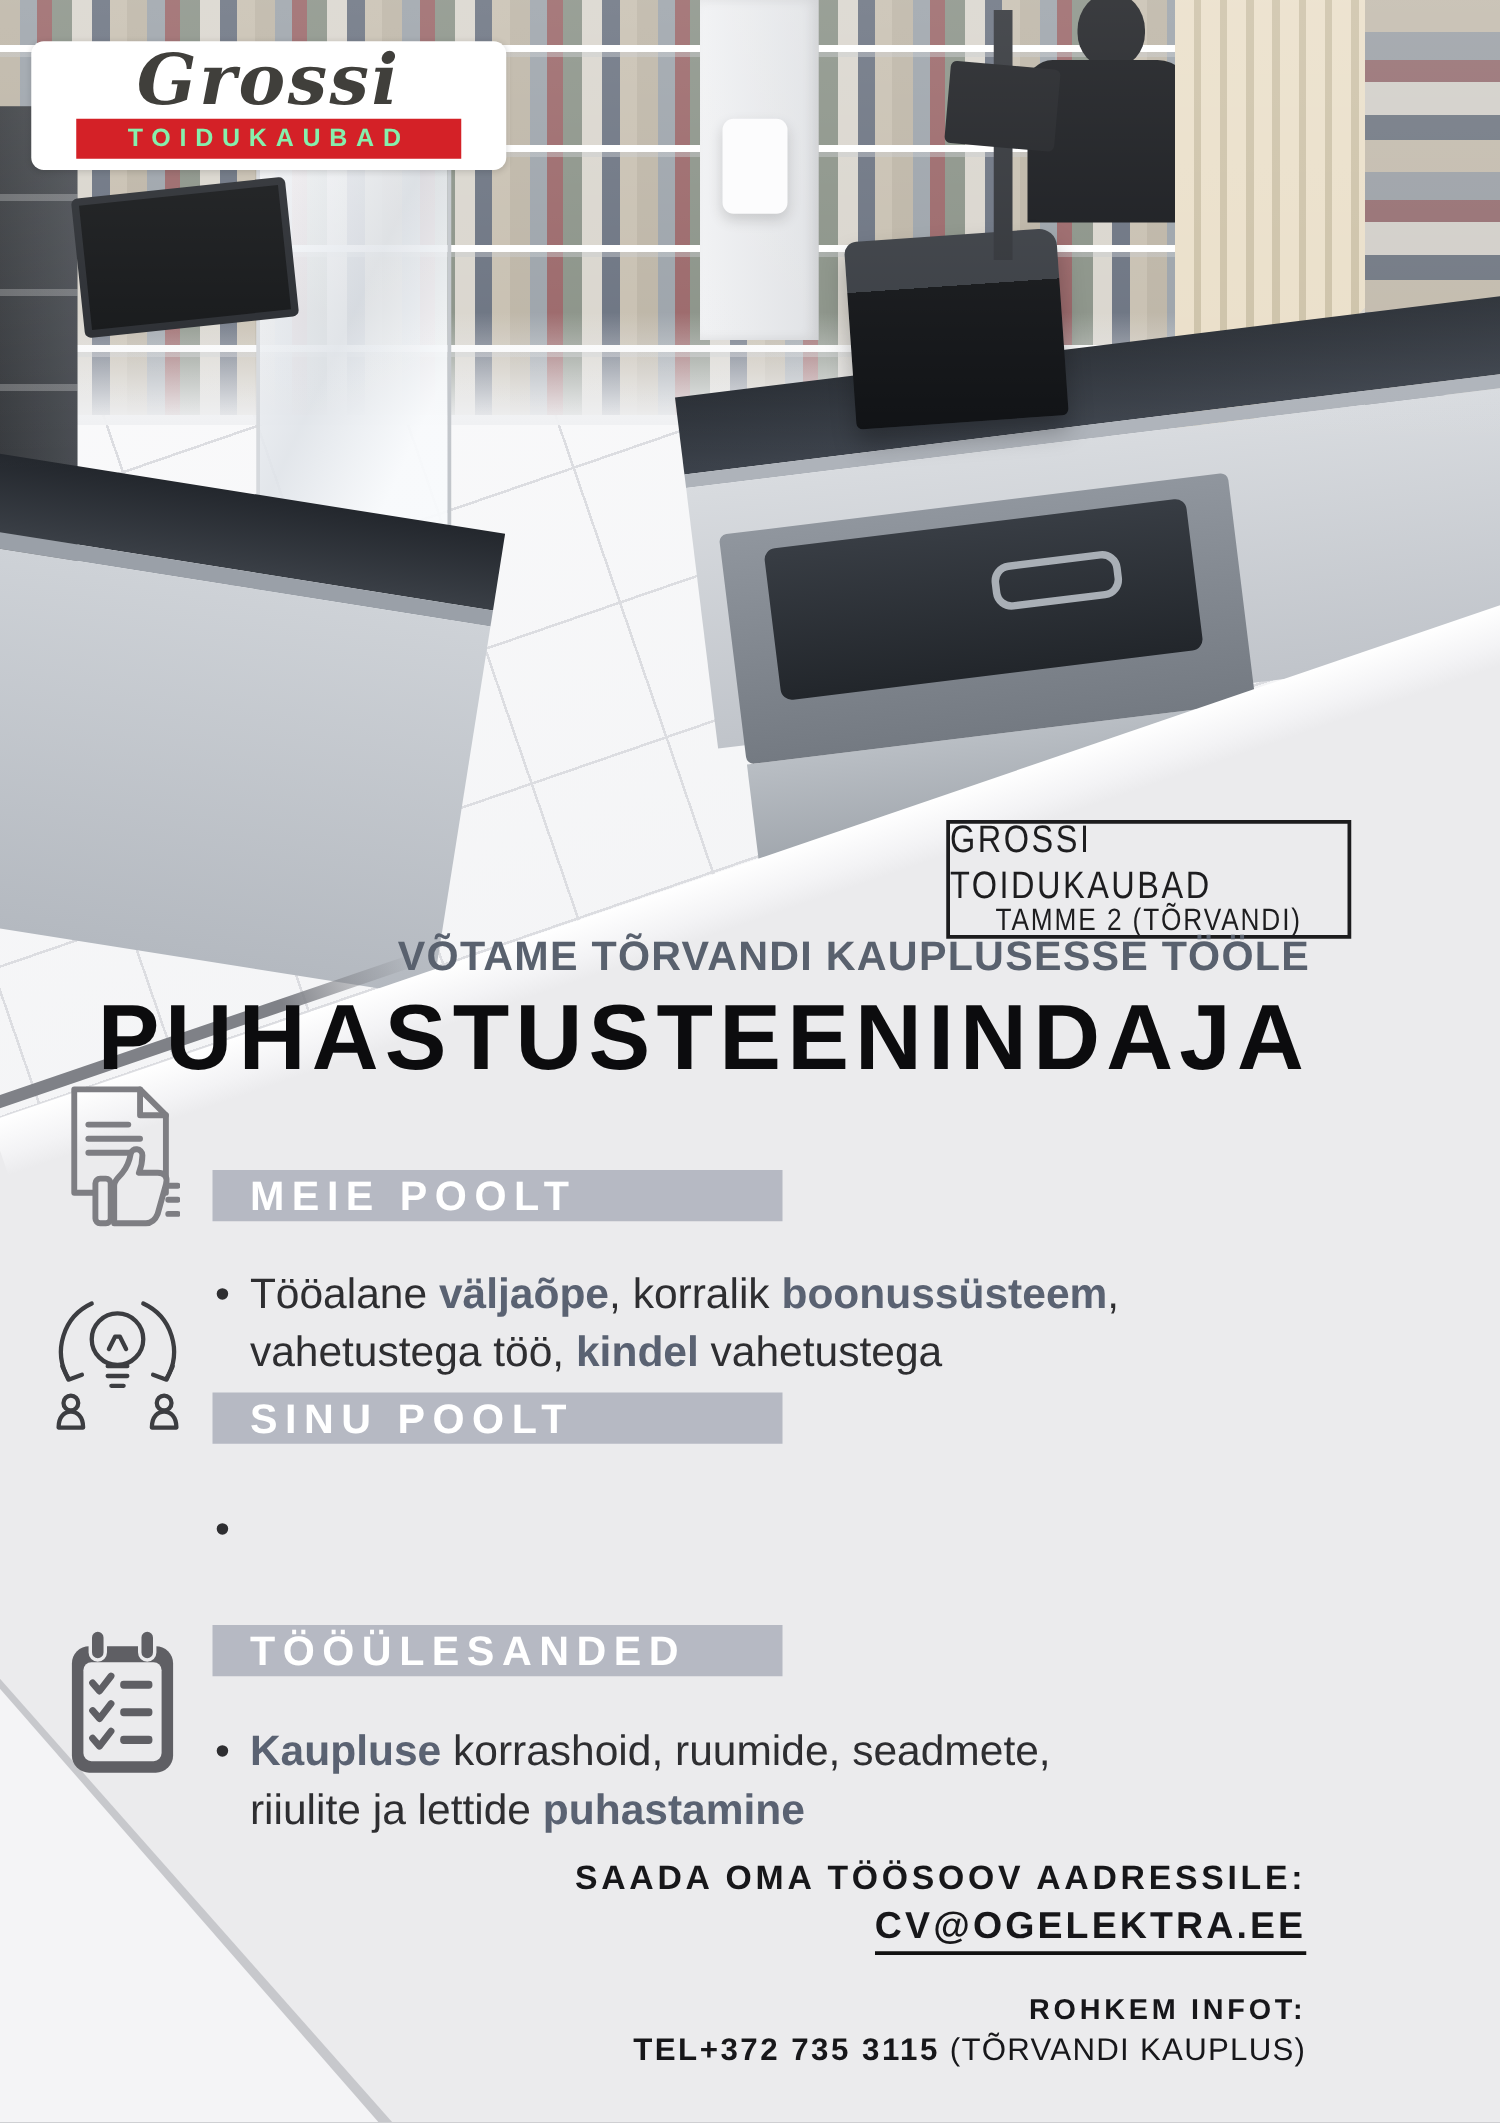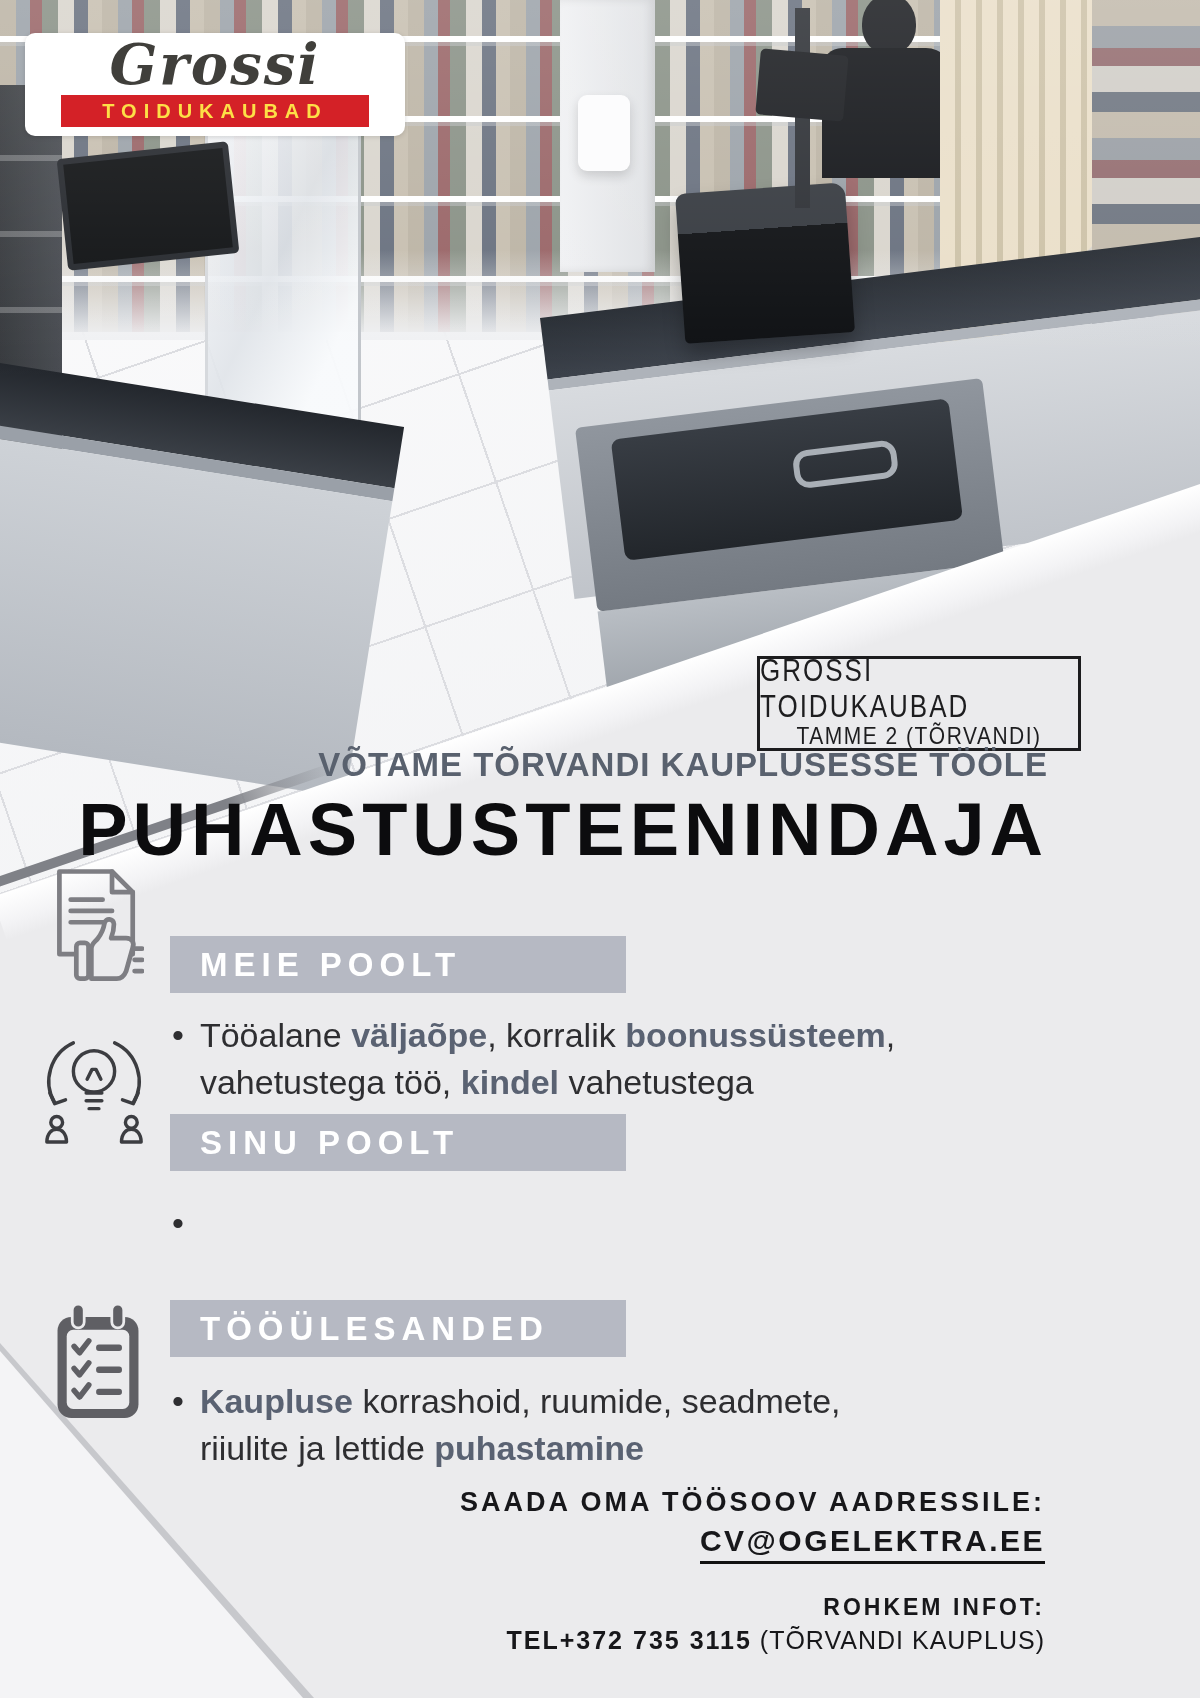--- a/index.html
+++ b/index.html
@@ -104,36 +104,36 @@
   .tri-inner{position:absolute;left:0;top:1351px;width:303px;height:347px;background:#f4f4f6;
     clip-path:polygon(0 0,100% 100%,0 100%);}
 
   
   .logo{position:absolute;left:25px;top:33px;width:380px;height:103px;background:#ffffff;
     border-radius:10px;box-shadow:0 1px 5px rgba(0,0,0,.14);}
   .logo-script{position:absolute;left:0;right:0;top:0;text-align:center;
     font-family:"DejaVu Serif",serif;font-style:italic;font-weight:bold;
     font-size:56px;line-height:62px;color:#403f3b;letter-spacing:2px;}
   .logo-band{position:absolute;left:36px;right:36px;top:62px;height:32px;
-    background:var(--brand-red);color:#fde047;font-weight:bold;font-size:20px;letter-spacing:7px;
+    background:var(--brand-red);color:#86efac;font-weight:bold;font-size:20px;letter-spacing:7px;
     display:flex;align-items:center;justify-content:center;}
 
   
   .store-box{position:absolute;left:757px;top:656px;width:324px;height:95px;box-sizing:border-box;
-    border:3px solid #1c1c1e;display:flex;flex-direction:column;align-items:center;justify-content:flex-end;gap:4px;}
+    border:3px solid #1c1c1e;display:flex;flex-direction:column;align-items:center;justify-content:center;gap:4px;}
   .store-box .l1{font-size:26px;letter-spacing:2px;color:#1d1d1f;transform:scaleY(1.18);}
   .store-box .l2{font-size:21px;letter-spacing:1.5px;color:#1d1d1f;transform:scaleY(1.18);}
 
   
   .headline{position:absolute;right:152px;top:746px;text-align:right;white-space:nowrap;}
   .kicker{font-size:33px;font-weight:bold;letter-spacing:1px;color:var(--kicker);}
   .title{margin-top:3px;font-size:74px;font-weight:bold;letter-spacing:5px;color:#0c0c0e;margin-left:24px;}
 
   
-  .bar{position:absolute;left:170px;width:456px;height:57px;background:var(--accent-gray-bar);
+  .bar{position:absolute;left:170px;width:456px;height:41px;background:var(--accent-gray-bar);
     color:#fff;font-size:33px;font-weight:bold;letter-spacing:6px;
     display:flex;align-items:center;padding-left:30px;box-sizing:border-box;}
   .bar-0{top:936px;} .bar-1{top:1114px;} .bar-2{top:1300px;}
   .icon{position:absolute;}
   .icon-0{left:50px;top:862px;width:94px;height:128px;}
   .icon-1{left:40px;top:1028px;width:108px;height:122px;}
   .icon-2{left:52px;top:1302px;width:92px;height:120px;}
   .bullets{position:absolute;left:172px;width:910px;display:flex;gap:16px;
     font-size:34px;line-height:47px;color:var(--body-text);}
   .bullets-0{top:1012px;} .bullets-1{top:1200px;} .bullets-2{top:1378px;}

